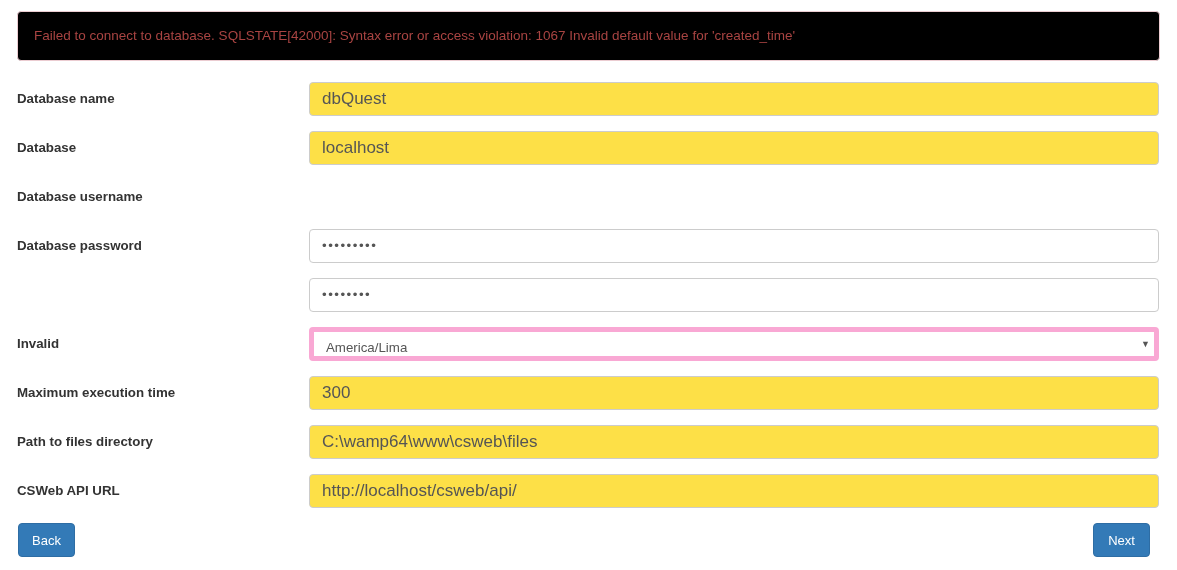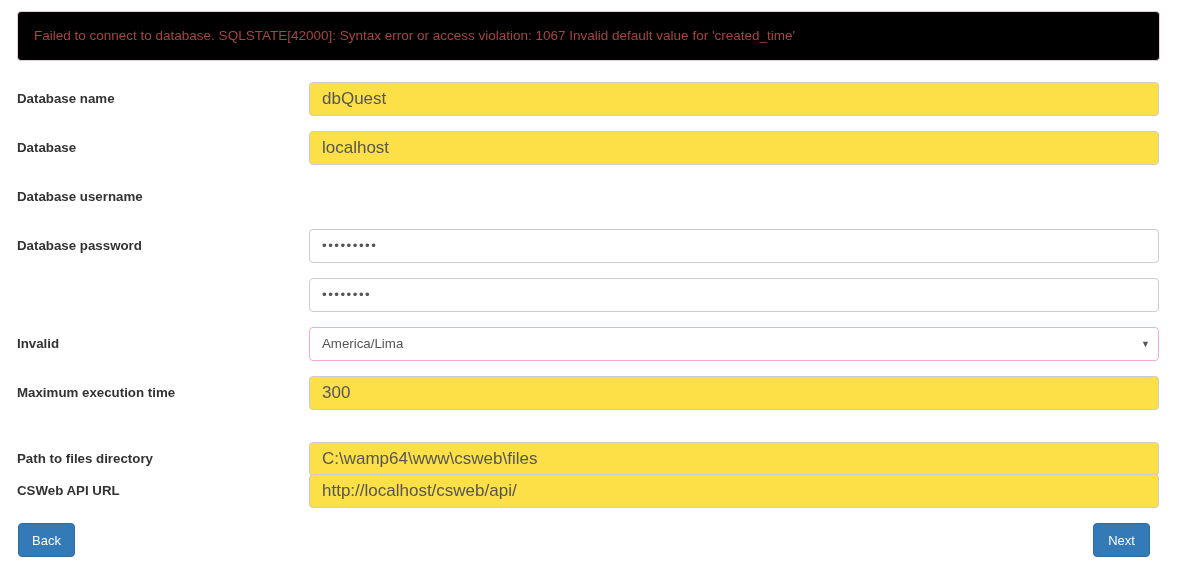--- a/index.html
+++ b/index.html
@@ -119,21 +119,21 @@
   .form-select {
     display: block;
     width: 100%;
     height: 34px;
     padding: 6px 26px 6px 12px;
     font-family: "Liberation Sans", sans-serif;
     font-size: 13.3px;
     line-height: 20px;
     color: #555555;
     background-color: #ffffff;
-    border: 1px solid #f9a8d4;
+    border: 5px solid #f9a8d4;
     border-radius: 4px;
     outline: none;
     appearance: none;
     -webkit-appearance: none;
     -moz-appearance: none;
     white-space: nowrap;
     overflow: hidden;
   }
   .select-arrow {
     position: absolute;
@@ -208,21 +208,21 @@
             <span class="select-arrow">▼</span>
           </div>
         </div>
       </div>
       <div class="form-row" style="top: 376px;">
         <div class="form-label">Maximum execution time</div>
         <div class="field-wrap">
           <input type="text" class="form-control" value="300" style="">
         </div>
       </div>
-      <div class="form-row" style="top: 442px; border-radius: 15px;">
+      <div class="form-row" style="top: 425px; border-radius: 15px;">
         <div class="form-label">Path to files directory</div>
         <div class="field-wrap">
           <input type="text" class="form-control" value="C:\wamp64\www\csweb\files" style="">
         </div>
       </div>
       <div class="form-row" style="top: 474px; text-decoration: underline;">
         <div class="form-label">CSWeb API URL</div>
         <div class="field-wrap">
           <input type="text" class="form-control" value="http://localhost/csweb/api/" style="">
         </div>

